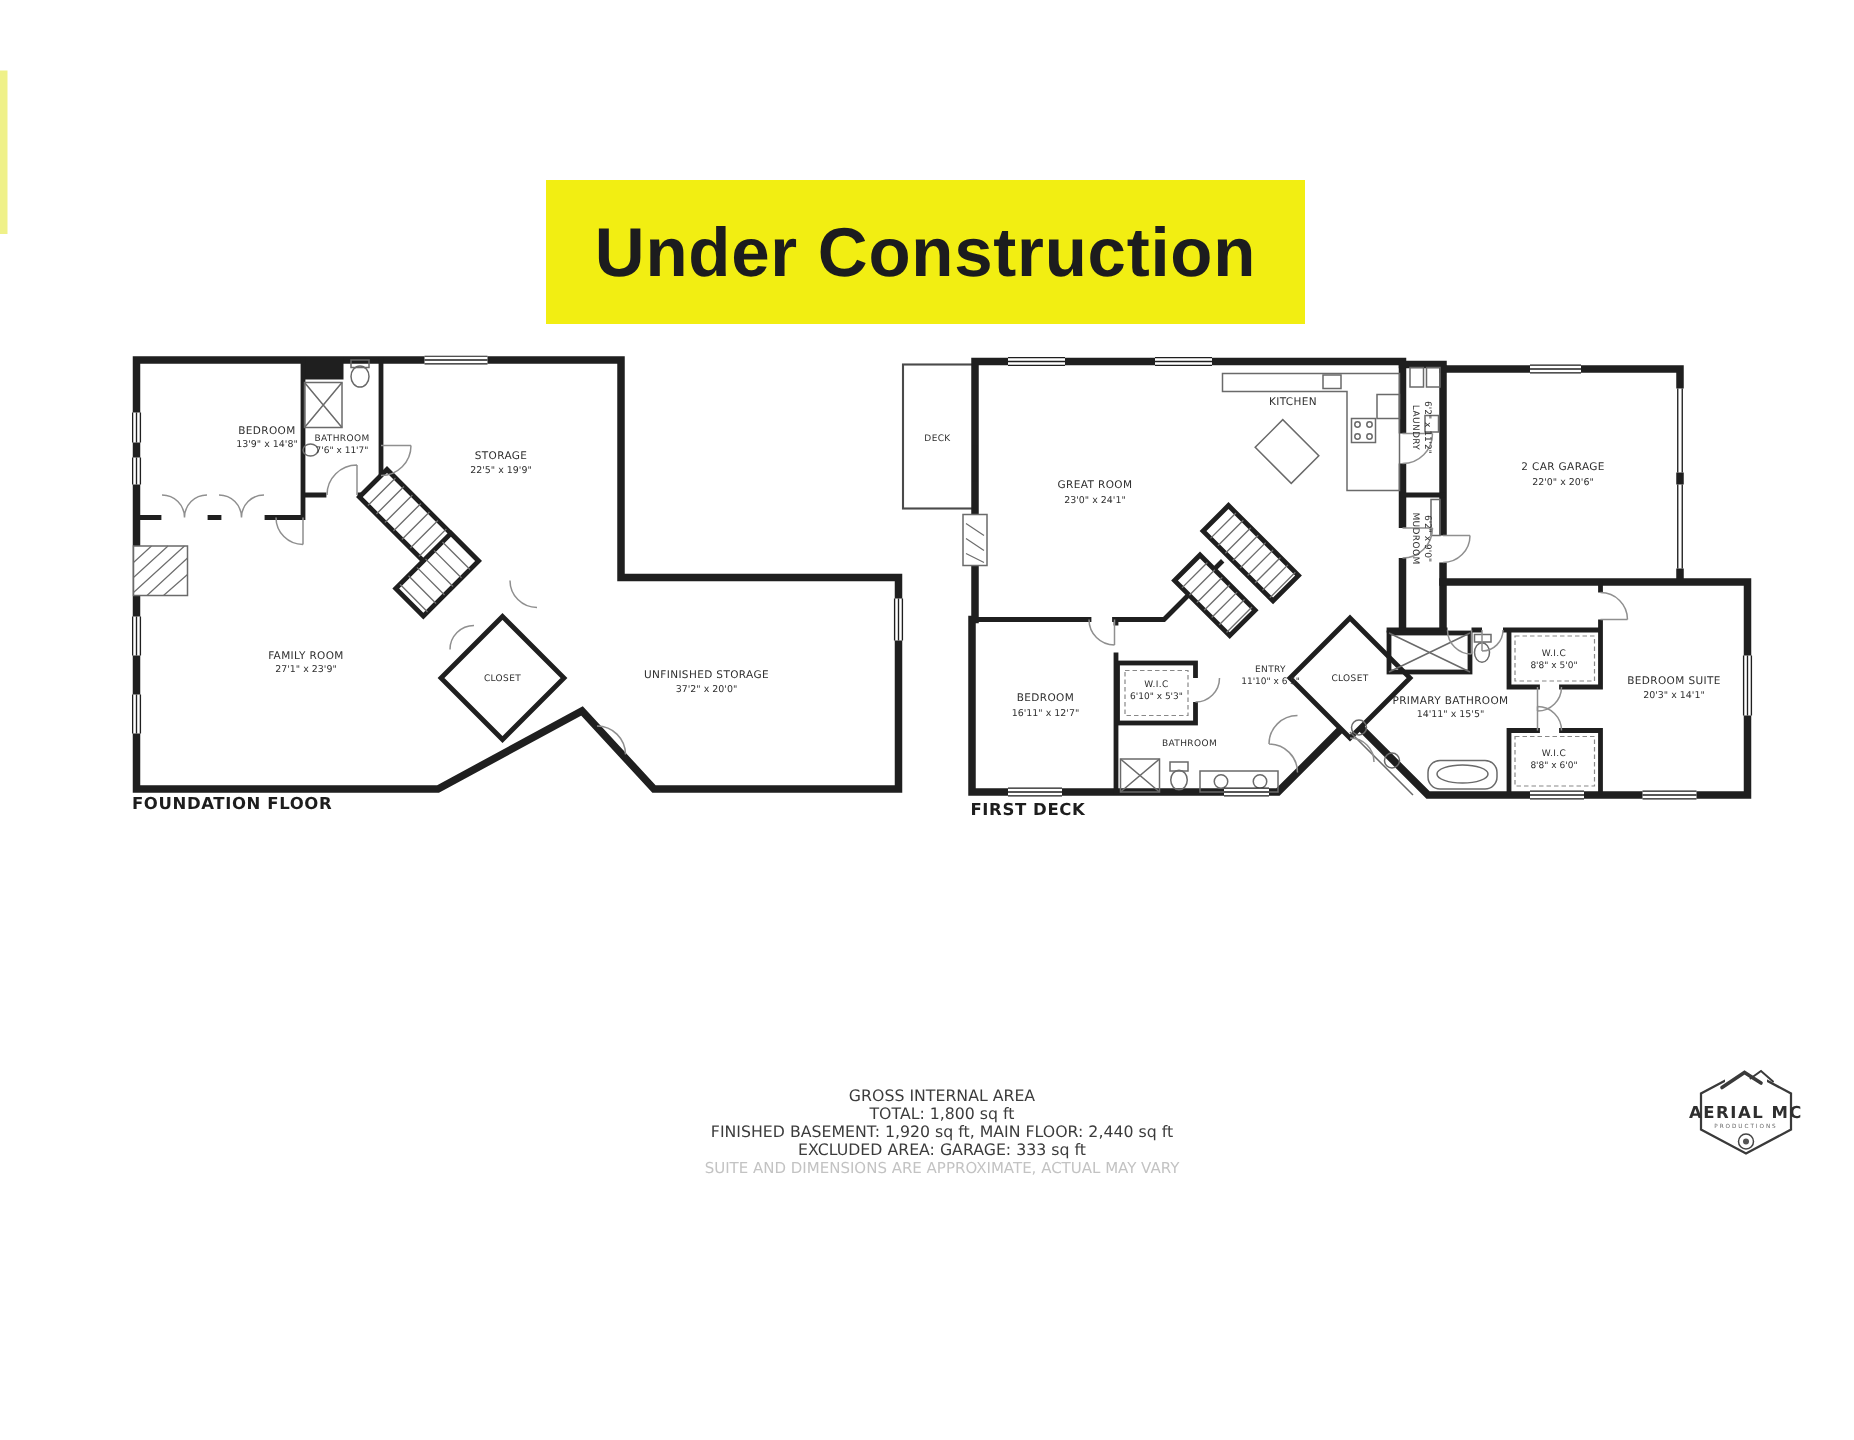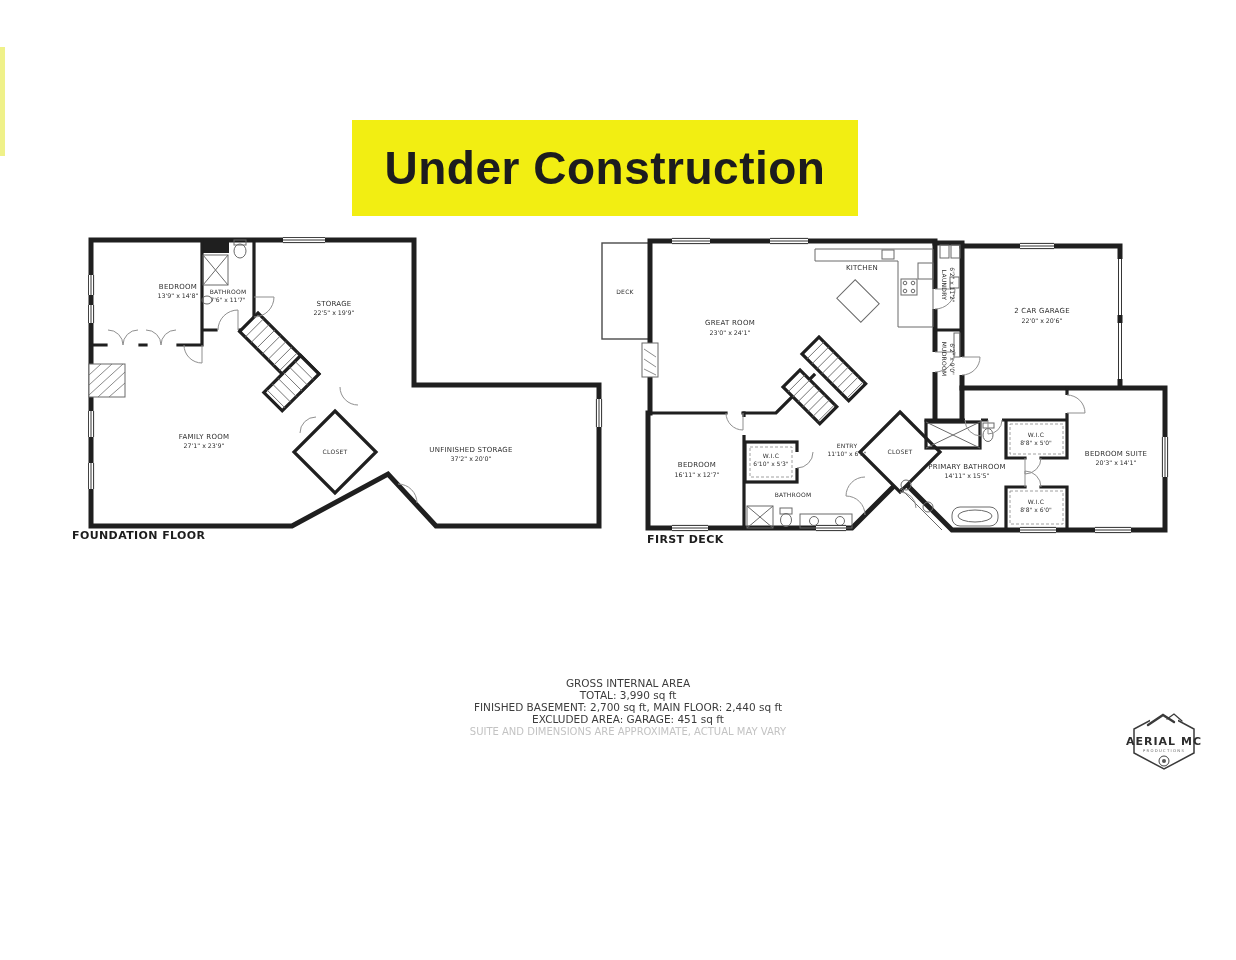--- a/index.html
+++ b/index.html
@@ -1,25 +1,25 @@
 <!DOCTYPE html>
 <html><head>
 <meta charset="utf-8">
 <style>
   html,body{margin:0;padding:0;background:#fff}
   .page{position:relative;width:1236px;height:960px;background:#ffffff;overflow:hidden;
         font-family:"DejaVu Sans",sans-serif}
   .stripe{position:absolute;left:0;top:47px;width:5px;height:109px;background:#eff189}
-  .banner{position:absolute;left:352px;top:120px;width:506px;height:96px;background:#f2ee12;
+  .banner{position:absolute;left:364px;top:120px;width:506px;height:96px;background:#f2ee12;
           display:flex;align-items:center;justify-content:center;
           font-family:"Liberation Sans",sans-serif;font-weight:800;font-size:46px;
           letter-spacing:.5px;color:#1c1c1e}
   .plan{position:absolute}
   .caption{position:absolute;font-size:11px;font-weight:600;letter-spacing:.4px;color:#1d1d1d}
-  .summary{position:absolute;left:448px;top:677px;width:360px;text-align:center;
+  .summary{position:absolute;left:448px;top:725px;width:360px;text-align:center;
            font-size:10.5px;line-height:12px;color:#3c3c3c}
   .summary .disclaimer{color:#c3c3c3;font-size:10px;margin-top:1px}
   .logo{position:absolute;left:1126px;top:709px;width:76px;height:70px}
   
   .w5{stroke:#1f1f1f;stroke-width:5;fill:none;stroke-linecap:square;stroke-linejoin:miter}
   .w3{stroke:#1f1f1f;stroke-width:3.2;fill:none;stroke-linecap:square}
   .w3f{stroke:#1f1f1f;stroke-width:3.2;fill:#ffffff}
   .t{stroke:#6a6a6a;stroke-width:1;fill:none}
   .tf{stroke:#6a6a6a;stroke-width:1;fill:#ffffff}
   .door{stroke:#8f8f8f;stroke-width:1;fill:none}
@@ -122,21 +122,21 @@
       <text class="dim sm" x="140" y="65">7'6" x 11'7"</text>
       <text class="lbl" x="246" y="69">STORAGE</text>
       <text class="dim" x="246" y="78">22'5" x 19'9"</text>
       <text class="lbl" x="116" y="202">FAMILY ROOM</text>
       <text class="dim" x="116" y="211">27'1" x 23'9"</text>
       <text class="lbl sm" x="247" y="217">CLOSET</text>
       <text class="lbl" x="383" y="215">UNFINISHED STORAGE</text>
       <text class="dim" x="383" y="224">37'2" x 20'0"</text>
     </g>
   </svg>
-  <div class="caption" style="left:72px;top:529px">FOUNDATION FLOOR</div>
+  <div class="caption" style="left:88px;top:529px">FOUNDATION FLOOR</div>
 
   <svg class="plan" style="left:600px;top:237px" width="570" height="300" viewBox="0 0 570 300">
     <rect x="2" y="6" width="48" height="96" fill="#fff" stroke="#4a4a4a" stroke-width="1.4"></rect>
 
     <g>
       <path d="M50,176 V4 H335 V183 M48,176 V291 H252 L298,245 M362,9 V183" class="w5" fill="#fff"></path>
       <path d="M335,6 H362 M362,9 H520 V151 M362,151 H565 M565,151 V293 H352 L302,243" class="w5"></path>
       <path class="w3" d="M48,176 H126 M143,176 H176 L214,138"></path>
       <path class="w3" d="M144,176 V291"></path>
       <rect x="145" y="205" width="52" height="40" class="w3" fill="#fff"></rect>
@@ -299,23 +299,23 @@
       <text class="lbl sm" x="436" y="267">W.I.C</text>
       <text class="dim sm" x="436" y="275">8'8" x 6'0"</text>
       <text class="lbl" x="516" y="219">BEDROOM SUITE</text>
       <text class="dim" x="516" y="228">20'3" x 14'1"</text>
     </g>
   </svg>
   <div class="caption" style="left:647px;top:533px">FIRST DECK</div>
 
   <div class="summary">
     <div>GROSS INTERNAL AREA</div>
-    <div>TOTAL: 3,990 sq ft</div>
-    <div>FINISHED BASEMENT: 2,700 sq ft, MAIN FLOOR: 2,440 sq ft</div>
-    <div>EXCLUDED AREA: GARAGE: 451 sq ft</div>
+    <div>TOTAL: 1,800 sq ft</div>
+    <div>FINISHED BASEMENT: 1,920 sq ft, MAIN FLOOR: 2,440 sq ft</div>
+    <div>EXCLUDED AREA: GARAGE: 333 sq ft</div>
     <div class="disclaimer">SUITE AND DIMENSIONS ARE APPROXIMATE, ACTUAL MAY VARY</div>
   </div>
 
   <svg class="logo" width="76" height="70" viewBox="0 0 76 70">
     <polygon points="38,4 68,20 68,44 38,60 8,44 8,20" fill="none" stroke="#3a3a3a" stroke-width="1.5"></polygon>
     <rect x="24" y="2" width="28" height="12" fill="#fff"></rect>
     <g>
       <path d="M22,16 L37,6 L48,13" fill="none" stroke="#3a3a3a" stroke-width="2.4" stroke-linecap="round"></path>
       <path d="M41,10 L48,5 L56,12" fill="none" stroke="#3a3a3a" stroke-width="1.3" stroke-linecap="round"></path>
     </g>

